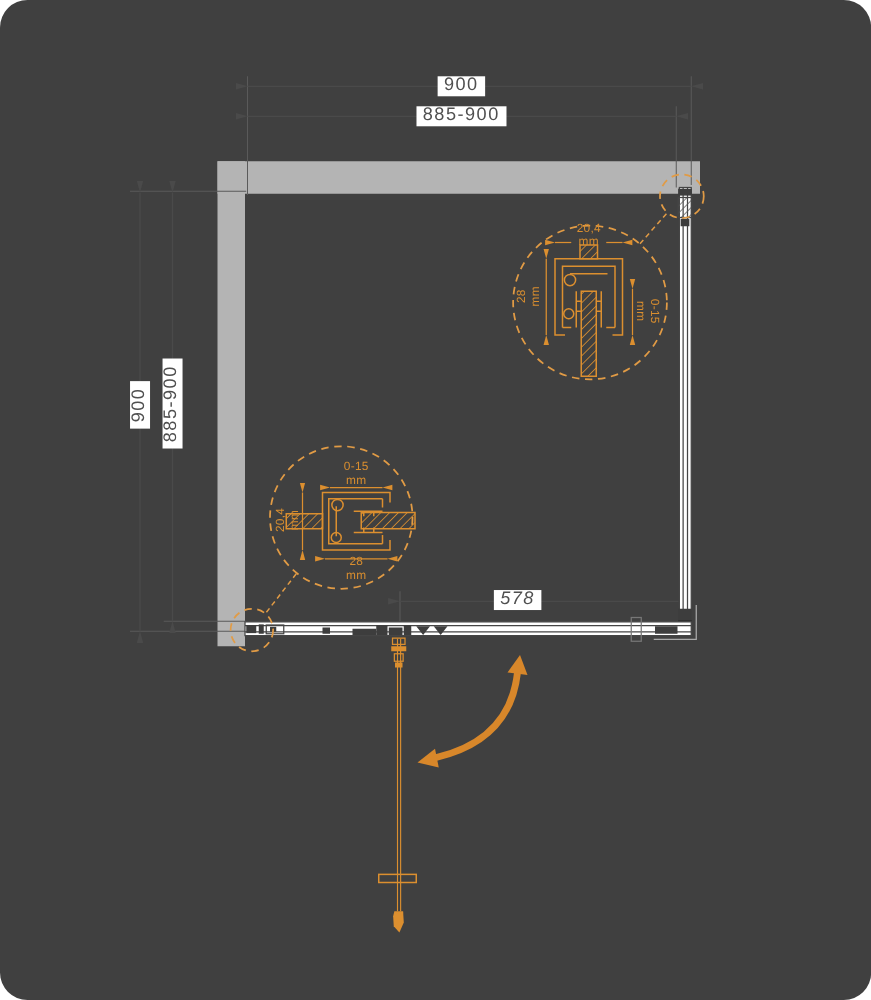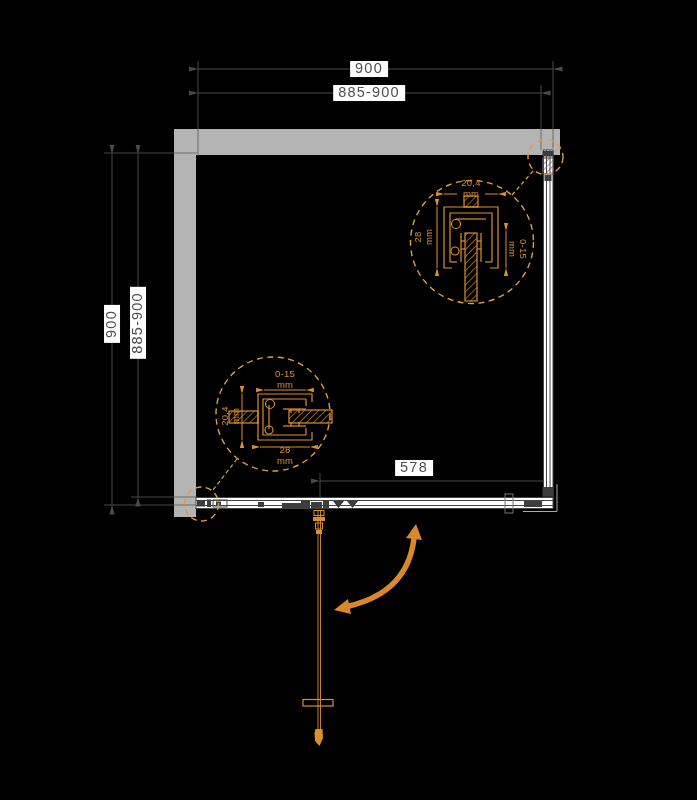--- a/index.html
+++ b/index.html
@@ -1,17 +1,17 @@
 <!DOCTYPE html>
 <html><head>
 <meta charset="utf-8">
 <style>
   html,body{margin:0;padding:0;background:#fff;}
-  #stage{position:relative;width:697px;height:800px;background:#000000;overflow:hidden;
-         font-family:"Liberation Sans",sans-serif;}
+  #stage{position:relative;width:697px;height:800px;background:#404040;overflow:hidden;
+         font-family:"Liberation Sans",sans-serif;border-radius:22px;}
   #stage svg{position:absolute;left:0;top:0;}
   .lbl{position:absolute;font-size:14.5px;color:#4f4f4f;letter-spacing:1.2px;background:#fff;
        padding:0 5px;white-space:nowrap;transform:translate(-50%,-50%);line-height:1.1;}
   .lbl.rot{transform:translate(-50%,-50%) rotate(-90deg);}
   .dstack{position:absolute;font-size:9.5px;color:#d98e2f;letter-spacing:.2px;line-height:1.12;
           text-align:center;white-space:nowrap;transform:translate(-50%,-50%);}
   .dstack.rotccw{transform:translate(-50%,-50%) rotate(-90deg);}
   .dstack.rotcw{transform:translate(-50%,-50%) rotate(90deg);}
 </style>
 </head>
@@ -171,21 +171,21 @@
       <path d="M349,606 Q408,592 414,538" stroke="#d8872a" stroke-width="5.5" fill="none" stroke-linecap="round"></path>
       <polygon points="334,610 351,614 348,599" fill="#d8872a"></polygon>
       <polygon points="416,524 422,540 406,538" fill="#d8872a"></polygon>
     </g>
   </svg>
 
   <div class="lbl" style="left:369px;top:69px;">900</div>
   <div class="lbl" style="left:369px;top:93px;">885-900</div>
   <div class="lbl rot" style="left:112px;top:324px;">900</div>
   <div class="lbl rot" style="left:138px;top:323px;">885-900</div>
-  <div class="lbl" style="left:414px;top:468px;">578</div>
+  <div class="lbl" style="left:414px;top:480px;font-style:italic;">578</div>
 
   <div class="dstack" style="left:471px;top:189px;">
     <div>20,4</div>
     <div>mm</div>
   </div>
   <div class="dstack rotccw" style="left:424px;top:237px;">
     <div>28</div>
     <div>mm</div>
   </div>
   <div class="dstack rotcw" style="left:517px;top:249px;">

